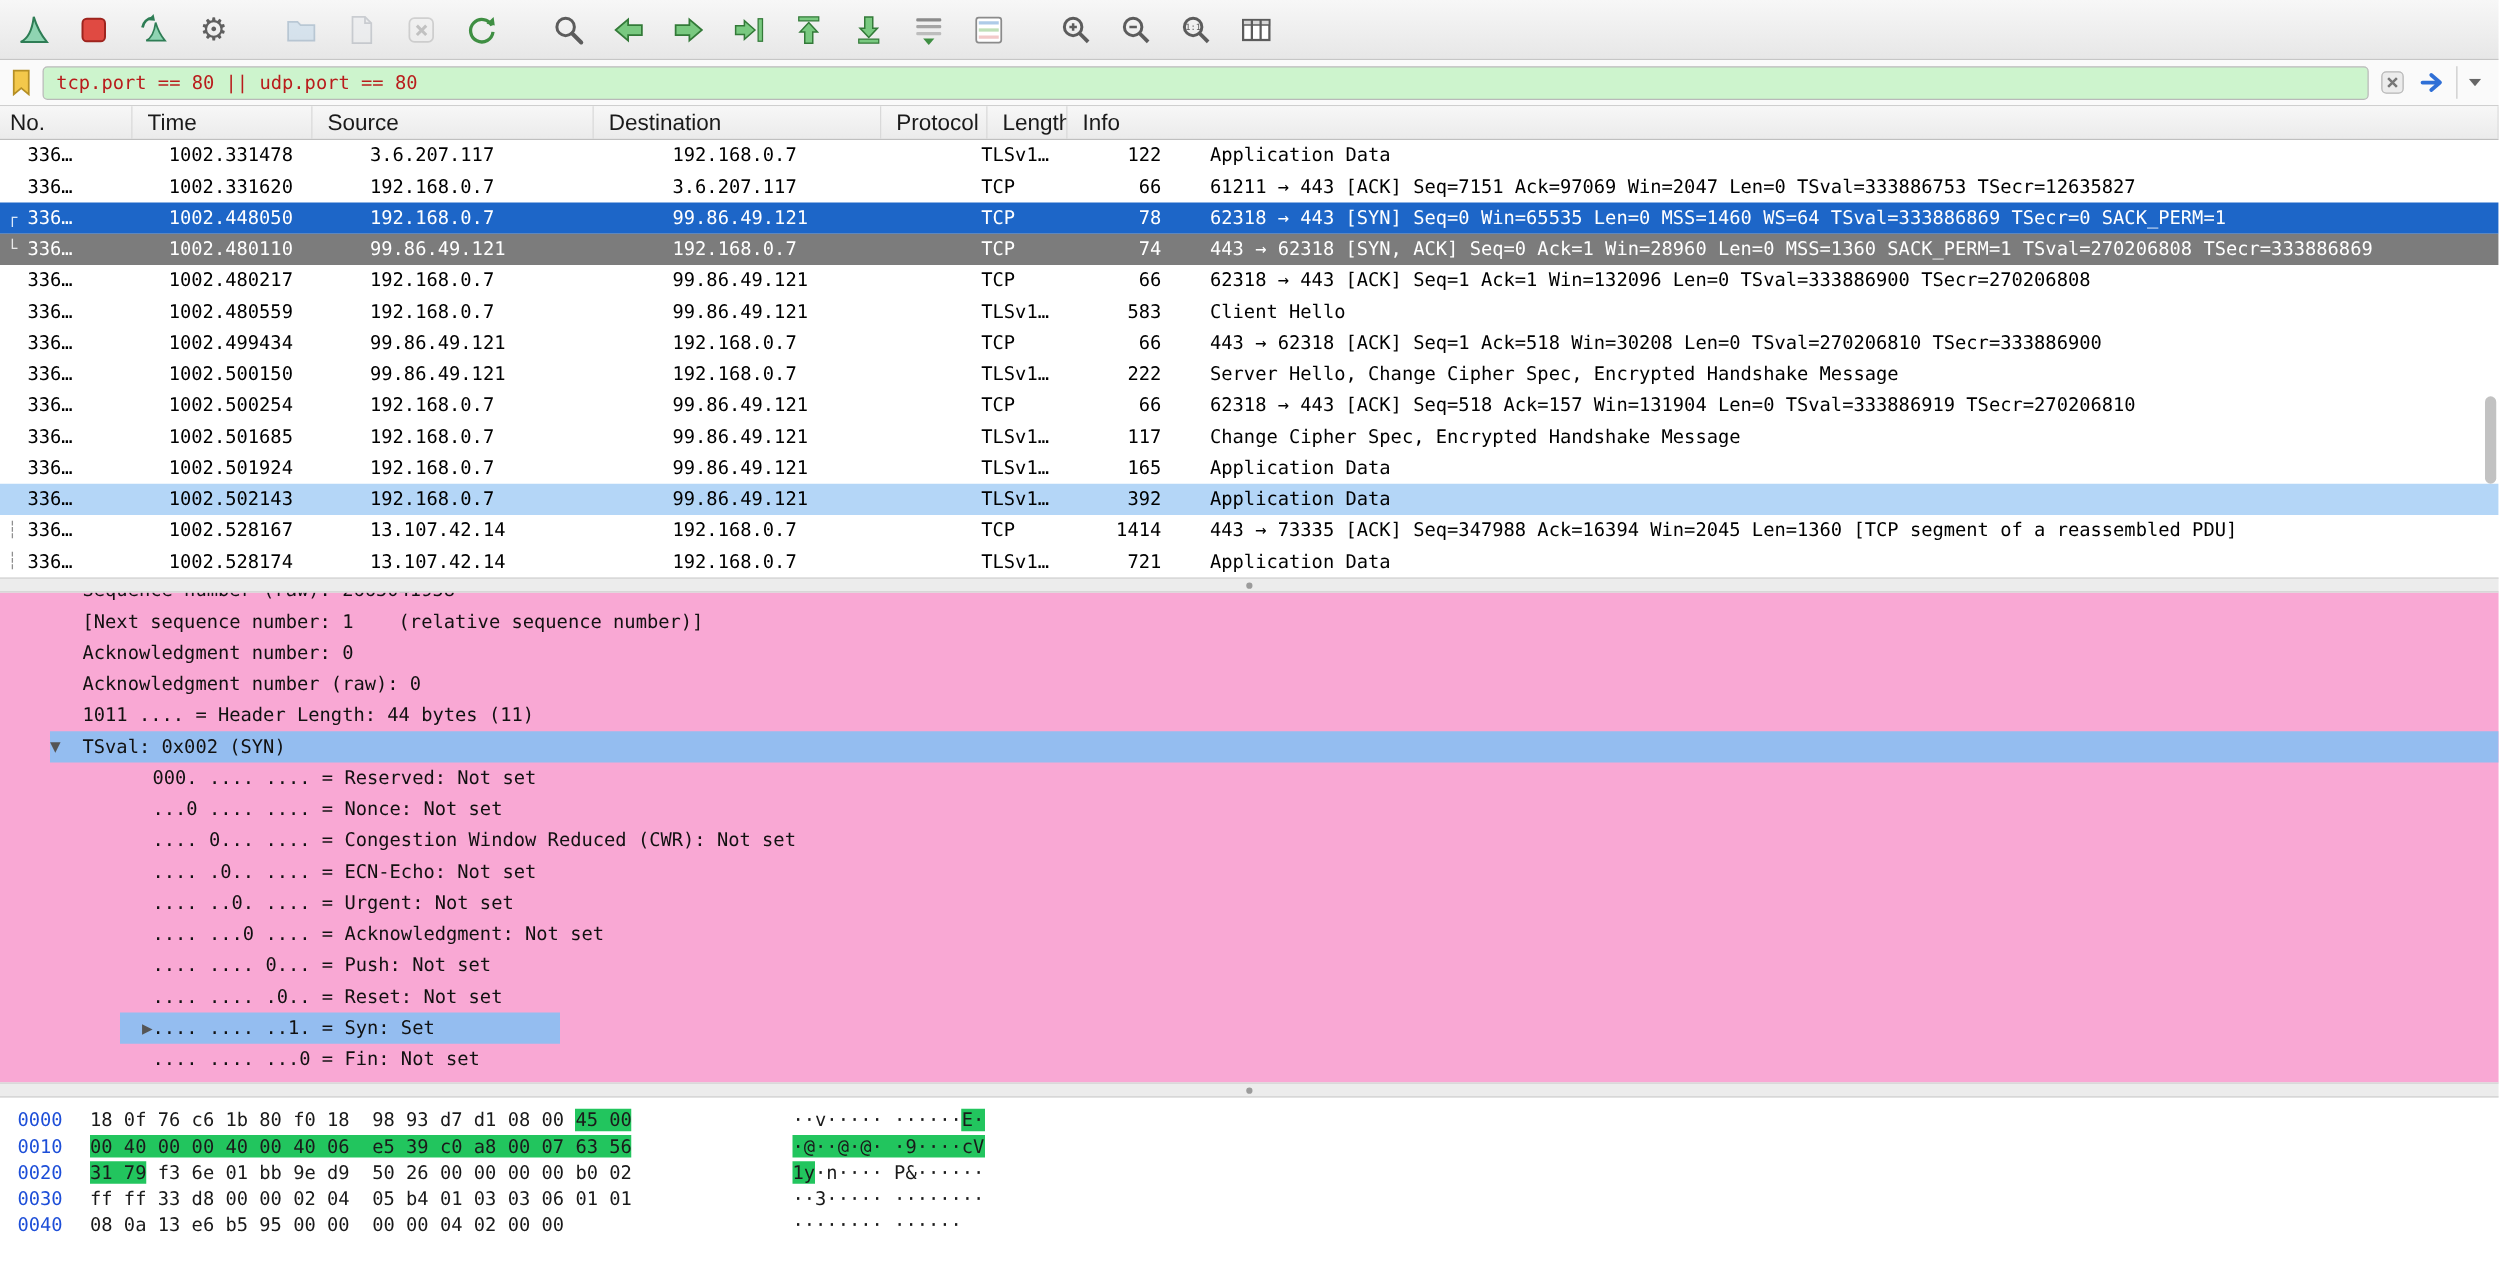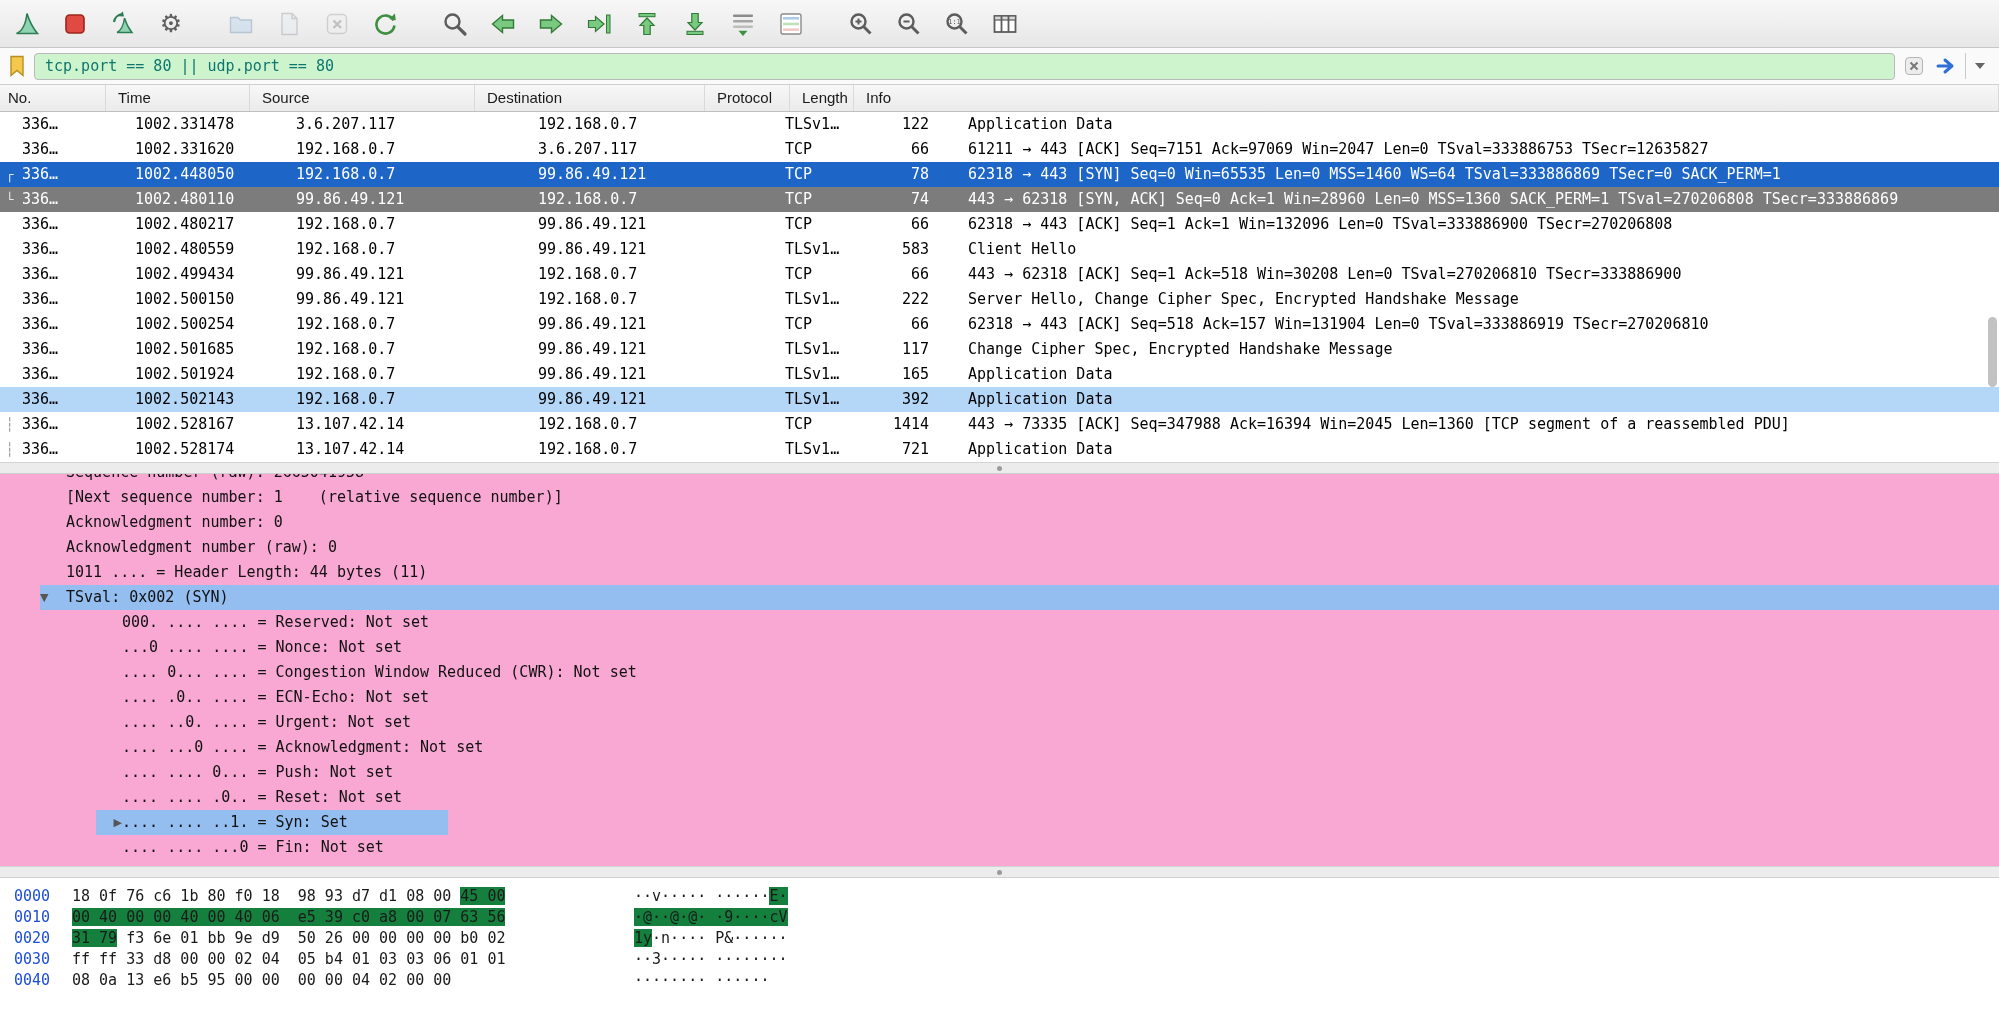--- a/index.html
+++ b/index.html
@@ -23,33 +23,33 @@
 
   
   .filterbar {
     flex:0 0 37px; display:flex; align-items:center; gap:6px; padding:0 6px;
     background:#fafafa; border-bottom:1px solid #cfcfcf;
   }
   .bookmark-btn { width:22px; height:26px; border:none; background:none; padding:0;
                   display:flex; align-items:center; justify-content:center; }
   .filter-input {
     flex:1; height:27px; background:#cdf4cd; border:1px solid #b9b9b9; border-radius:4px;
-    font:15px "DejaVu Sans Mono", monospace; padding:0 10px; color:#0f766e; outline:none;
+    font:15px "DejaVu Sans Mono", monospace; padding:0 10px; color:#b91c1c; outline:none;
   }
   .fbtn { width:26px; height:26px; border:none; background:none; padding:0;
           display:flex; align-items:center; justify-content:center; }
   .dropdown-btn { width:28px; height:26px; border:none; border-left:1px solid #c9c9c9;
           background:none; display:flex; align-items:center; justify-content:center; }
 
   
   .p-header {
     flex:0 0 27px; line-height:26px; display:grid;
     grid-template-columns:106px 144px 225px 230px 85px 64px 1fr;
     background:linear-gradient(#f7f7f7,#ebebeb); border-bottom:1px solid #bfbfbf;
-    font-family:"Liberation Sans", sans-serif; font-size:15px; color:#1a1a1a;
+    font-family:"Liberation Sans", sans-serif; font-size:18px; color:#1a1a1a;
   }
   .p-header .hc { padding-left:12px; border-right:1px solid #d9d9d9; overflow:hidden; white-space:nowrap; }
   .p-header .hc.first { padding-left:8px; }
 
   .p-list { flex:0 0 350px; position:relative; overflow:hidden; background:#fff; }
   .p-row {
     display:grid; grid-template-columns:106px 144px 225px 230px 85px 64px 1fr;
     height:25px; line-height:25px; font-size:15px; white-space:nowrap; color:#000;gap:17px;
   }
   .p-row .c { overflow:hidden; padding-left:12px; }
@@ -79,21 +79,21 @@
   .exp { flex:0 0 26px; width:26px; font-family:"DejaVu Sans",sans-serif; font-size:11px; color:#555; }
   .seg { display:flex; }
   .d-line.hl-full .seg { flex:1; background:#94bdf0; }
   .d-line.hl-partial .seg { min-width:352px; background:#94bdf0; }
 
   
   .hexpane { flex:1; background:#fff; padding:8px 0 0 14px; overflow:hidden; }
   .hex-row { height:21px; line-height:21px; font-size:15px; white-space:pre; display:flex; color:#1a1a1a; }
   .hex-off { flex:0 0 58px; width:58px; color:#1d4ed8; }
   .hex-bytes { flex:0 0 562px; width:562px; }
-  .hb { background:#15803d; }
+  .hb { background:#22c55e; }
 </style>
 </head>
 <body>
 
 <div class="app">
 
   <div class="toolbar">
     <div class="tgroup">
       <button class="tbtn">
         <svg width="28" height="28" viewBox="0 0 28 28">

